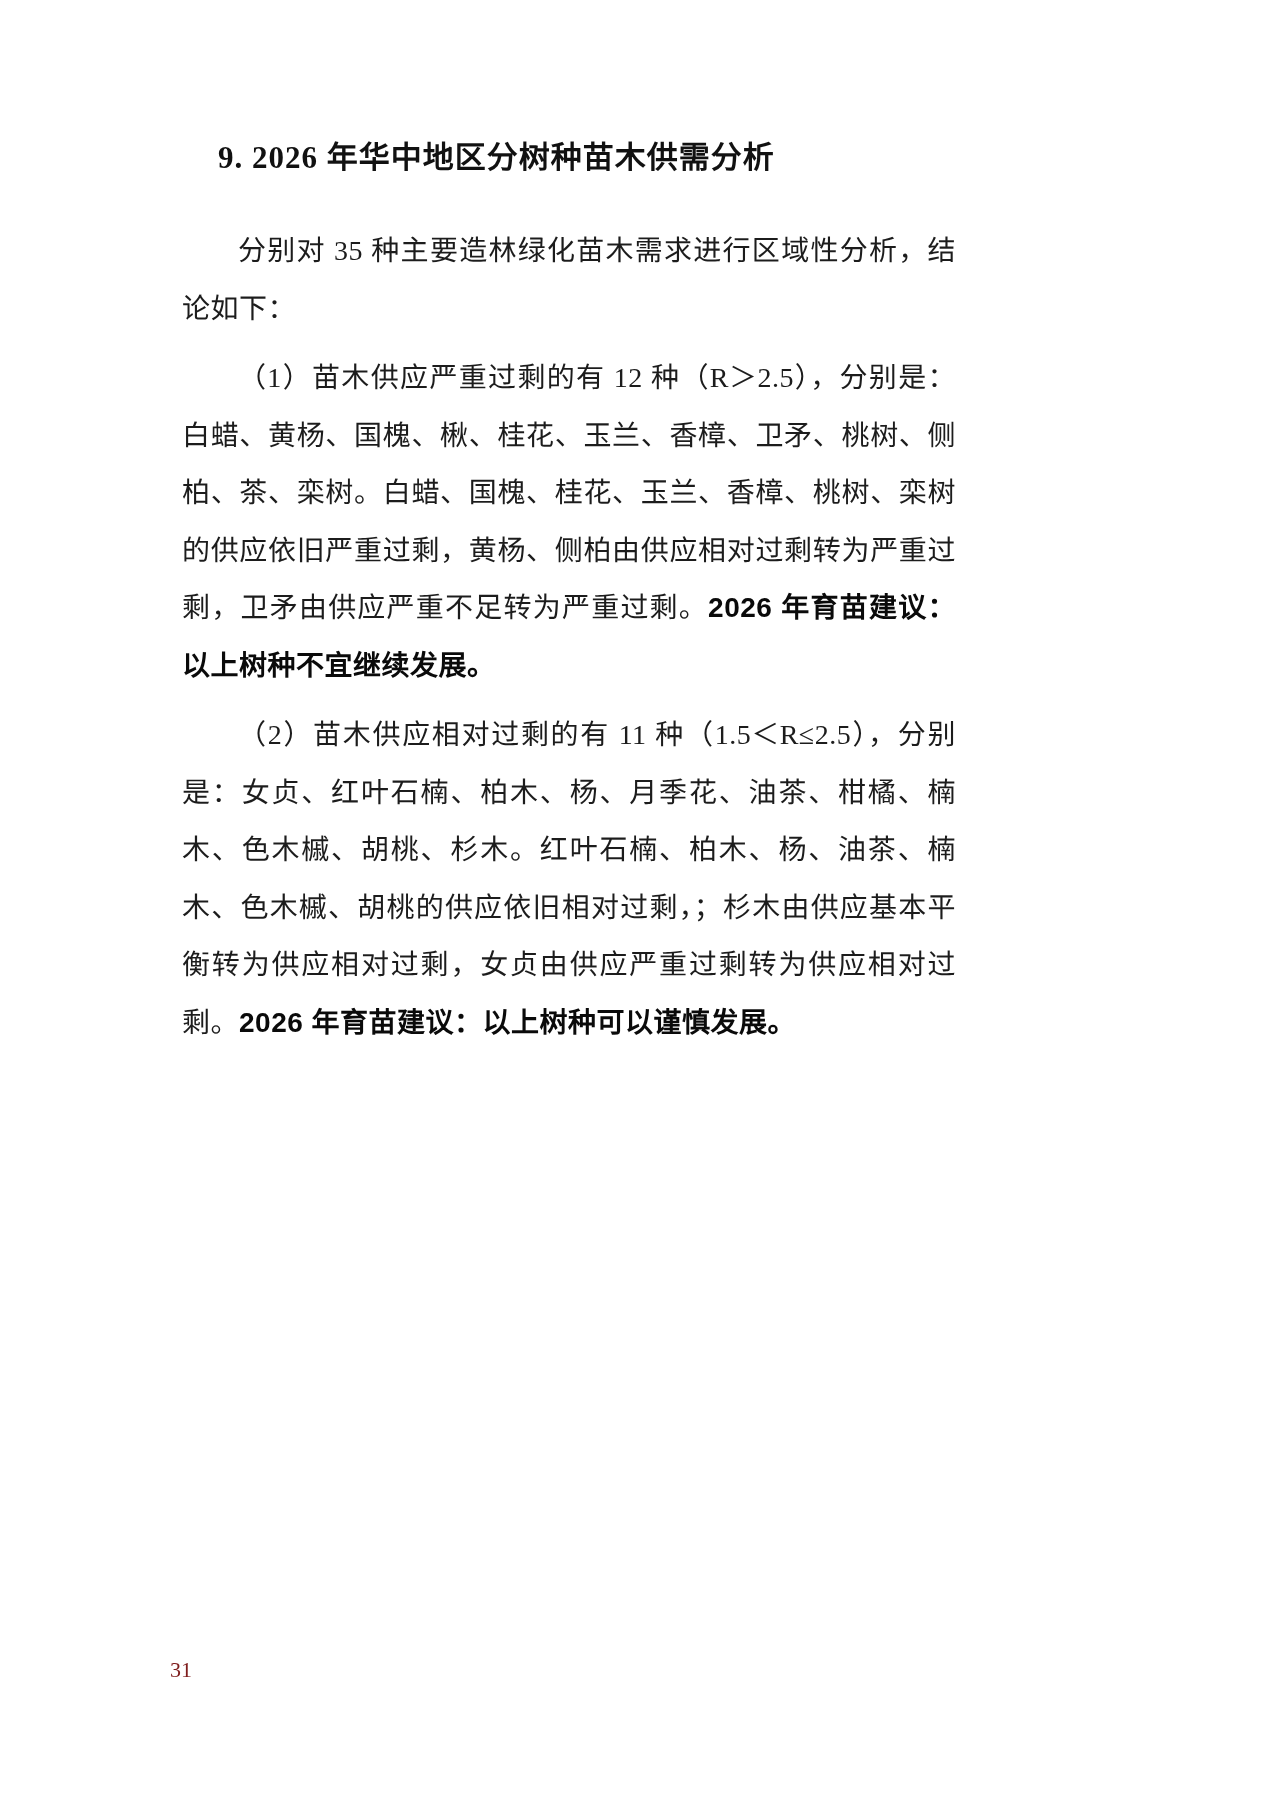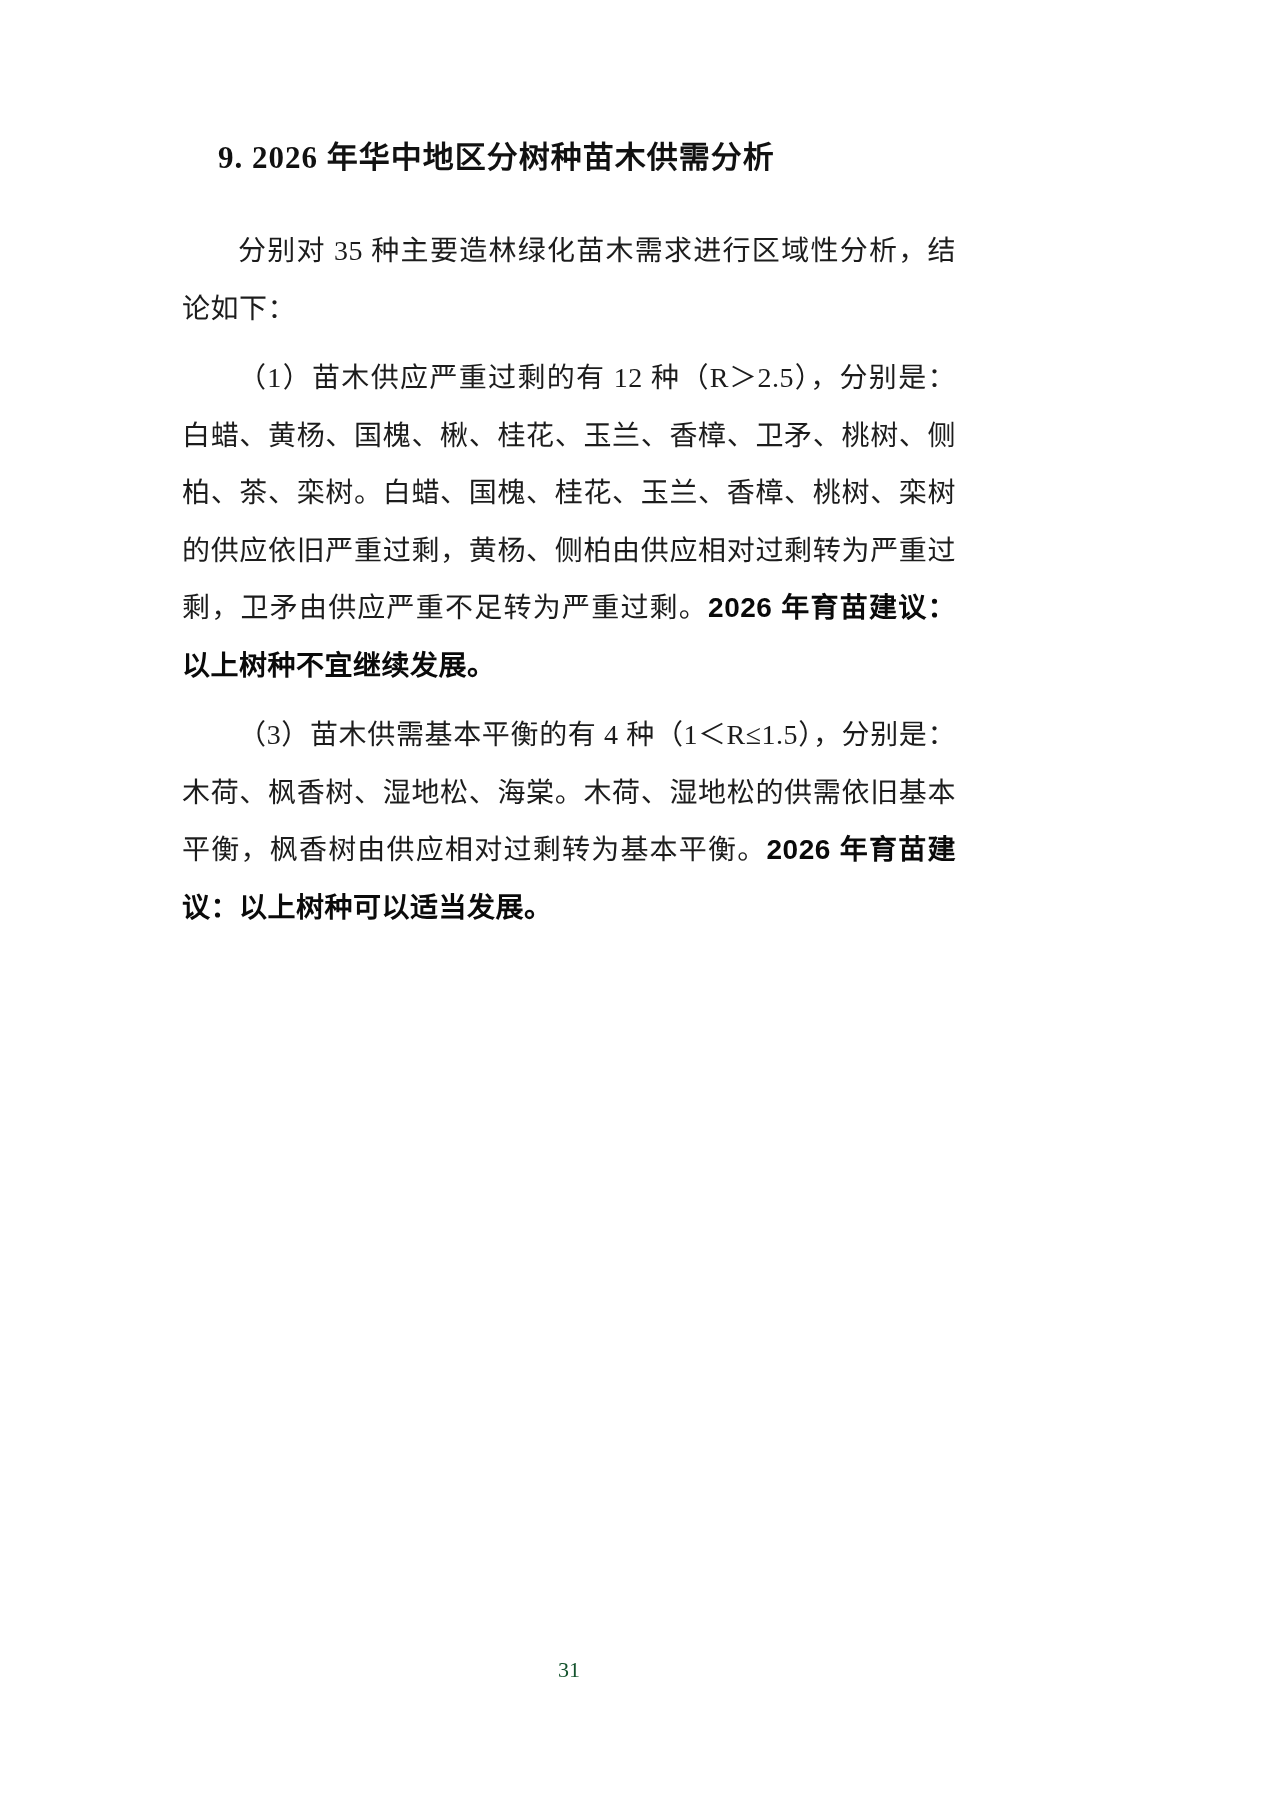--- a/index.html
+++ b/index.html
@@ -50,33 +50,32 @@
   .run-bold {
     font-family: "Liberation Sans", "DejaVu Sans", sans-serif;
     font-weight: 700;
     color: #0a0a0a;
   }
   .page-number {
     position: absolute;
     left: 170px;
     top: 1655px;
     width: 798px;
-    text-align: center;
     font-size: 22px;
     line-height: 30px;
-    color: #14532d;
+    color: #7f1d1d;
     font-family: "Liberation Serif", "DejaVu Serif", serif;
   }
 </style>
 </head>
 <body>
 
 <div class="page">
   <div class="content">
     <h1 class="doc-title">9. 2026 年华中地区分树种苗木供需分析</h1>
     <div class="doc-body">
         <p class="para"><span class="run">分别对 35 种主要造林绿化苗木需求进行区域性分析，结论如下：</span></p>
         <p class="para"><span class="run">（1）苗木供应严重过剩的有 12 种（R＞2.5），分别是：白蜡、黄杨、国槐、楸、桂花、玉兰、香樟、卫矛、桃树、侧柏、茶、栾树。白蜡、国槐、桂花、玉兰、香樟、桃树、栾树的供应依旧严重过剩，黄杨、侧柏由供应相对过剩转为严重过剩，卫矛由供应严重不足转为严重过剩。</span><span class="run run-bold">2026 年育苗建议：以上树种不宜继续发展。</span></p>
-        <p class="para"><span class="run">（3）苗木供需基本平衡的有 4 种（1＜R≤1.5），分别是：木荷、枫香树、湿地松、海棠。木荷、湿地松的供需依旧基本平衡，枫香树由供应相对过剩转为基本平衡。</span><span class="run run-bold">2026 年育苗建议：以上树种可以适当发展。</span></p>
+        <p class="para"><span class="run">（2）苗木供应相对过剩的有 11 种（1.5＜R≤2.5），分别是：女贞、红叶石楠、柏木、杨、月季花、油茶、柑橘、楠木、色木槭、胡桃、杉木。红叶石楠、柏木、杨、油茶、楠木、色木槭、胡桃的供应依旧相对过剩，；杉木由供应基本平衡转为供应相对过剩，女贞由供应严重过剩转为供应相对过剩。</span><span class="run run-bold">2026 年育苗建议：以上树种可以谨慎发展。</span></p>
       </div>
   </div>
   <div class="page-number">31</div>
 </div>
 
 </body></html>

